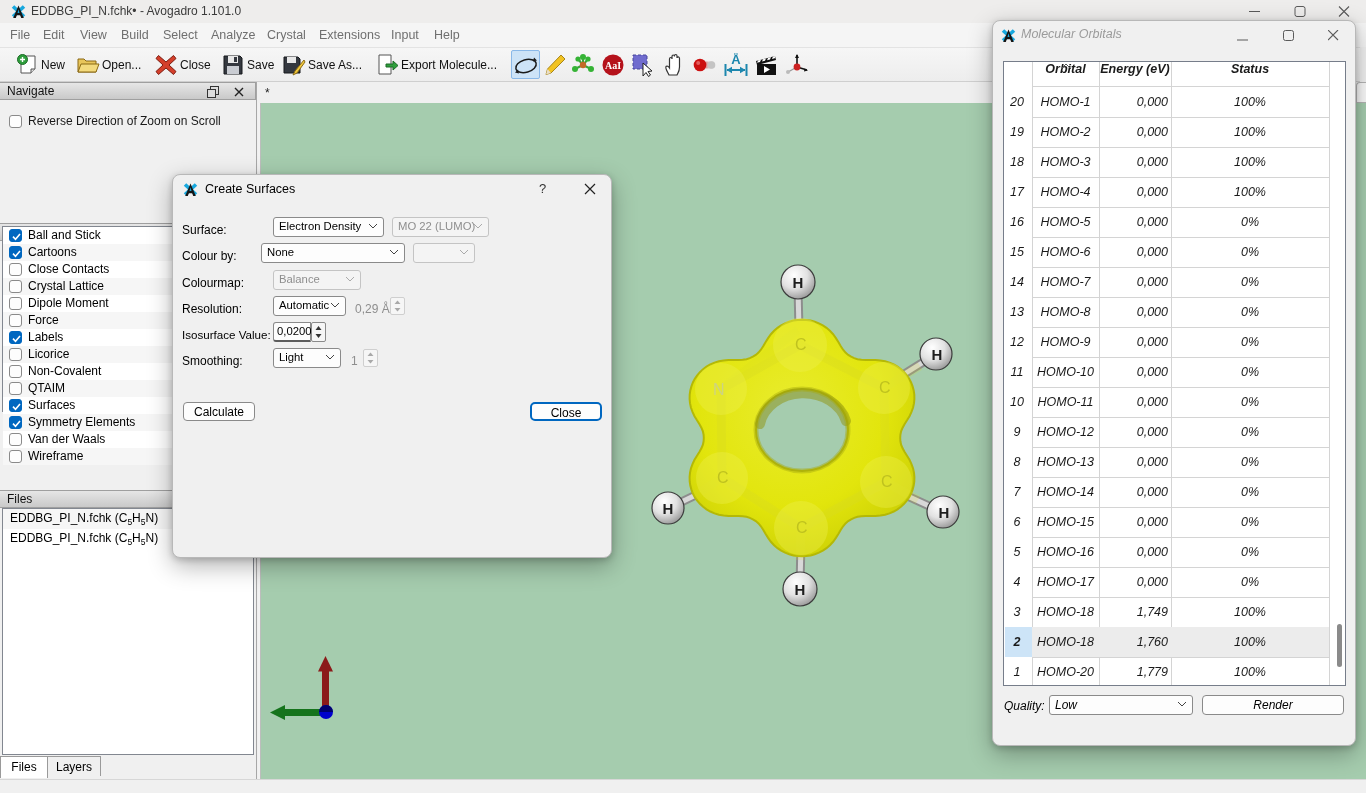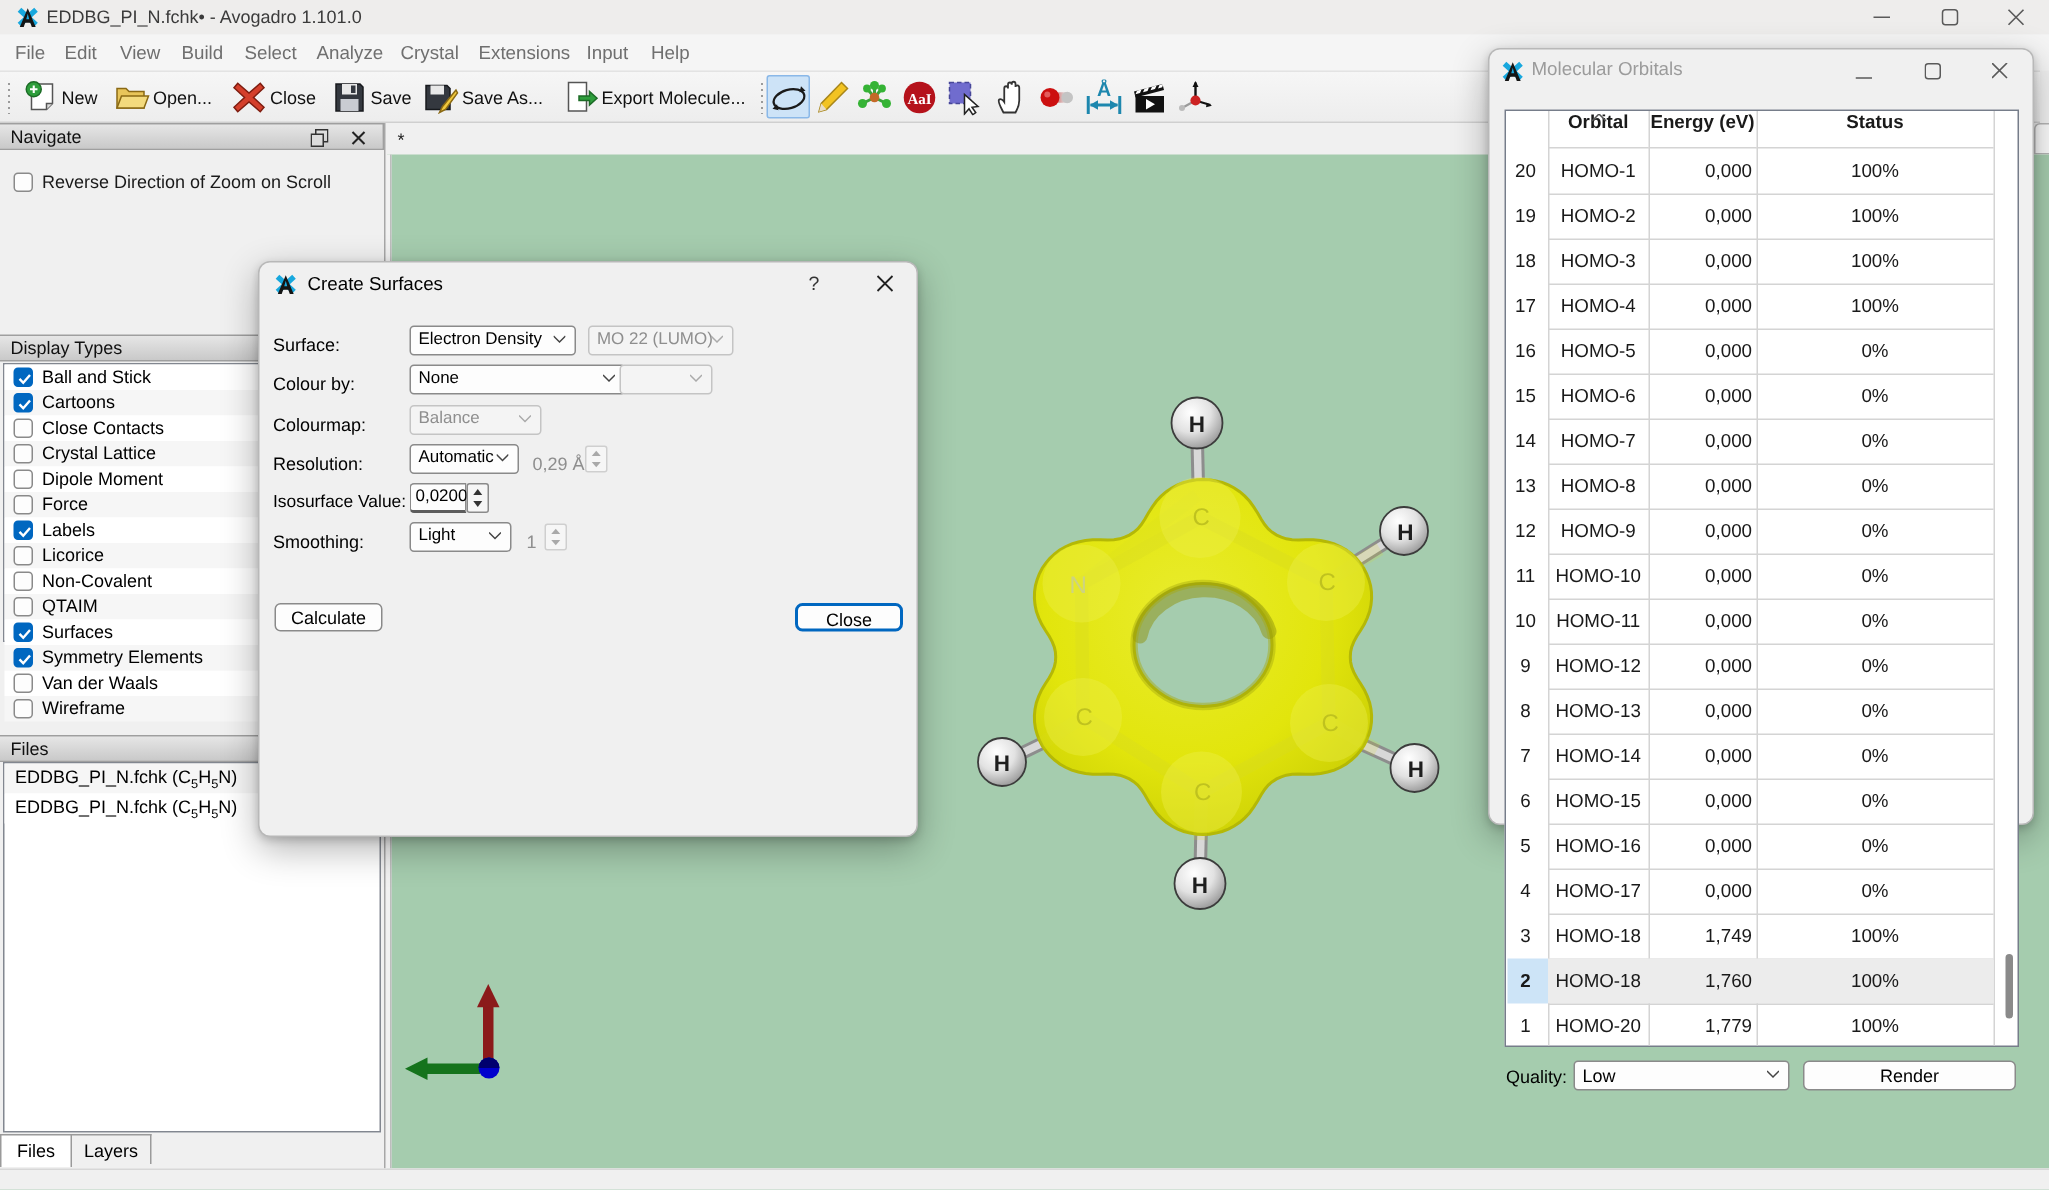--- a/index.html
+++ b/index.html
@@ -45,21 +45,21 @@
 #vpstrip { left:258px; top:82px; width:1108px; height:21px; background:#f0f0f0; }
 #vp { left:258px; top:103px; width:1108px; height:676px; background:#a5ccae; }
 #vpleft { left:258px; top:103px; width:3px; height:676px; background:#f2f2f2; border-right:1px solid #bdbdbd; }
 
 
 #statusbar { left:0; top:779px; width:1366px; height:14px; background:#f0f0f0; border-top:1px solid #d7d7d7; }
 
 
 .win { position:absolute; background:#f0f0f0; border:1px solid #b8b8b8; border-radius:8px; box-shadow:0 8px 24px rgba(0,0,0,.30), 0 2px 6px rgba(0,0,0,.18); }
 #csdlg { left:172px; top:174px; width:440px; height:384px; }
-#modlg { left:992px; top:32px; width:364px; height:518px; }
+#modlg { left:992px; top:20px; width:364px; height:726px;font-style:italic; }
 .dlabel { position:absolute; font-size:12px; color:#000; }
 .combo { position:absolute; background:#fdfdfd; border:1px solid #8a8a8a; border-radius:3px; font-size:11.3px; color:#000; padding:2px 0 0 5px; white-space:nowrap; }
 .combo.dis { background:#f4f4f4; border-color:#c4c4c4; color:#8e8e8e; }
 .chev { position:absolute; right:6px; top:5px; width:8px; height:6px; }
 .spin { position:absolute; width:15px; background:#f6f6f6; border:1px solid #b8b8b8; border-radius:2px; }
 .btn { position:absolute; background:#fdfdfd; border:1px solid #8a8a8a; border-radius:4px; font-size:12px; color:#000; text-align:center; }
 
 
 #motable { position:absolute; left:10px; top:40px; width:343px; height:625px; background:#fff; border:1px solid #767d8a; font-size:12.5px; }
 .mohead { position:absolute; top:0; height:25px; font-weight:bold; text-align:center; border-bottom:1px solid #d4d4d4; }
@@ -327,21 +327,21 @@
       <rect x="0.5" y="3.5" width="8" height="8" fill="#dcdcdc" stroke="#333"></rect>
     </svg>
  <svg style="position:absolute;right:10px;top:3px" width="12" height="12">
       <path d="M2 2 L10 10 M10 2 L2 10" stroke="#222" stroke-width="1.4"></path>
     </svg>
 </div>
 <div class="abs cb off" style="left:9px;top:115px;"></div>
 <div class="abs" style="left:28px;top:114px;font-size:12px;">Reverse Direction of Zoom on Scroll</div>
 
 <div class="abs dockhead" style="top:223px;">Display Types</div>
-<div class="abs listbox" style="top:242px;height:186px;text-align:right;" id="dtlist">
+<div class="abs listbox" style="top:226px;height:186px;text-align:right;" id="dtlist">
     <div class="row" style="background:#fff">
       <span class="cb on">
         <svg width="13" height="13">
           <path d="M3 6.6 L5.5 9.2 L10 4" fill="none" stroke="#fff" stroke-width="1.6"></path>
         </svg>
       </span>
       <span class="lbl">Ball and Stick</span>
     </div>
     <div class="row" style="background:#f6f6f6">
       <span class="cb on">
@@ -449,21 +449,21 @@
 
  <div class="dlabel" style="left:9px;top:48px;">Surface:</div>
  <div class="combo" style="left:100px;top:42px;width:111px;height:20px;">Electron Density<svg class="chev" width="8" height="6">
         <path d="M0 1 L4 5 L8 1" fill="none" stroke="#444"></path>
       </svg></div>
  <div class="combo dis" style="left:219px;top:42px;width:97px;height:20px;">MO 22 (LUMO)<svg class="chev" width="8" height="6">
         <path d="M0 1 L4 5 L8 1" fill="none" stroke="#aaa"></path>
       </svg></div>
 
  <div class="dlabel" style="left:9px;top:74px;">Colour by:</div>
- <div class="combo" style="left:100px;top:68px;width:144px;height:20px;">None<svg class="chev" width="8" height="6">
+ <div class="combo" style="left:88px;top:68px;width:144px;height:20px;">None<svg class="chev" width="8" height="6">
         <path d="M0 1 L4 5 L8 1" fill="none" stroke="#444"></path>
       </svg></div>
  <div class="combo dis" style="left:240px;top:68px;width:62px;height:20px;">
       <svg class="chev" width="8" height="6">
         <path d="M0 1 L4 5 L8 1" fill="none" stroke="#aaa"></path>
       </svg>
     </div>
 
  <div class="dlabel" style="left:9px;top:101px;">Colourmap:</div>
  <div class="combo dis" style="left:100px;top:95px;width:88px;height:20px;">Balance<svg class="chev" width="8" height="6">

